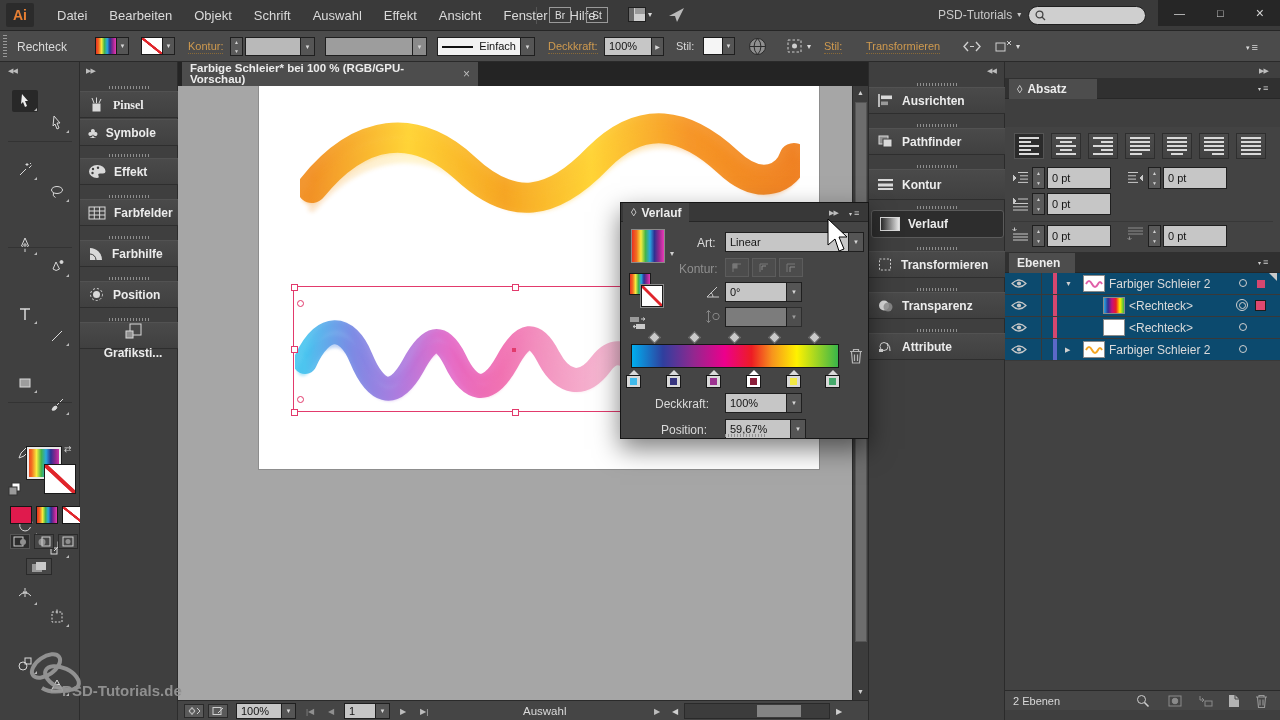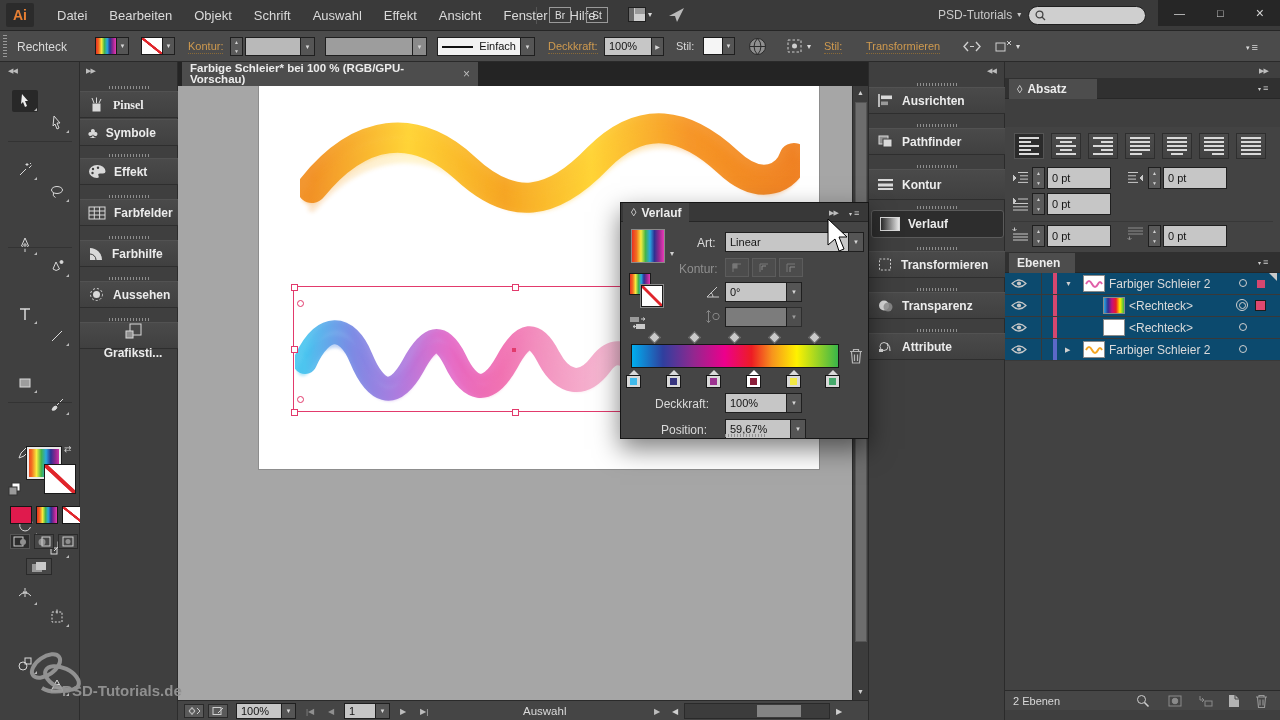--- a/index.html
+++ b/index.html
@@ -385,21 +385,21 @@
       <span class="blbl">Farbhilfe</span>
     </div>
     <div class="abs grip" style="left:29px;top:215px;width:40px;"></div>
     <div class="abs dockbtn" style="left:0;top:219px;width:98px;height:27px;">
       <span>
           <svg width="17" height="17" viewBox="0 0 17 17">
             <circle cx="8.5" cy="8.5" r="6" fill="none" stroke="#d9d9d9" stroke-dasharray="2 2"></circle>
             <circle cx="8.5" cy="8.5" r="3.5" fill="#d9d9d9"></circle>
           </svg>
         </span>
-      <span class="blbl">Aussehen</span>
+      <span class="blbl">Position</span>
     </div>
     <div class="abs grip" style="left:29px;top:256px;width:40px;"></div>
     <div class="abs dockbtn" style="left:0;top:260px;width:98px;height:27px;flex-direction:column;">
       <span>
           <svg width="17" height="16" viewBox="0 0 17 16" stroke="#d9d9d9" fill="none">
             <rect x="5" y="1" width="11" height="11"></rect>
             <rect x="1" y="8" width="7" height="7" fill="#8f8f8f"></rect>
           </svg>
         </span>
       <span class="blbl">Grafiksti...</span>

